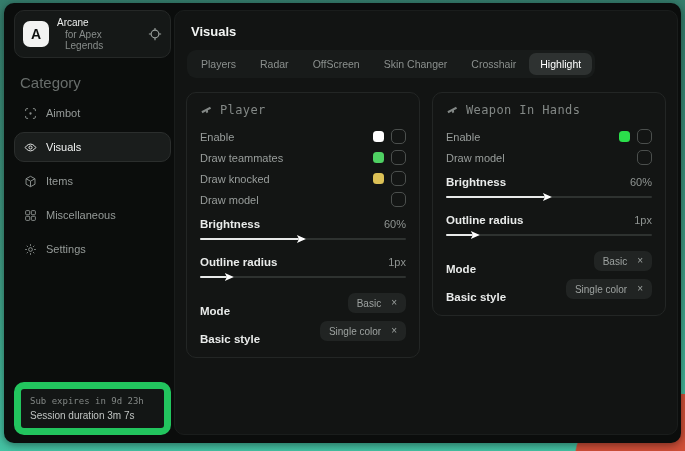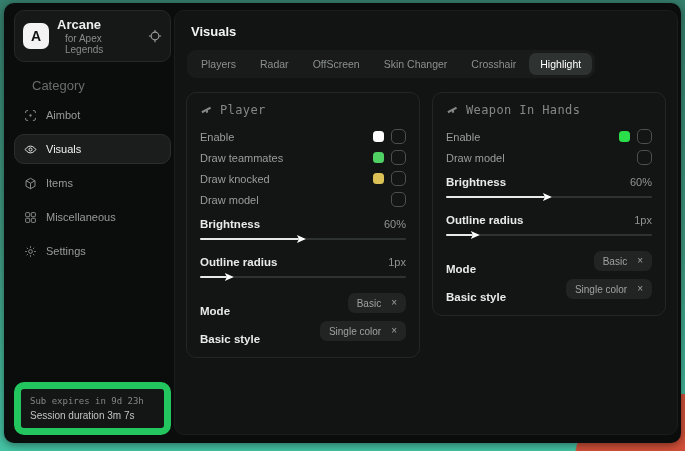--- a/index.html
+++ b/index.html
@@ -25,24 +25,24 @@
   .side-header {
     border:1px solid #252827; background:#151817; border-radius:10px;
     padding:6px 8px; display:flex; align-items:center; gap:8px; flex:0 0 auto;
   }
   .logo {
     width:26px; height:26px; background:#f2f3f2; border-radius:7px;
     color:#101211; font-weight:bold; font-size:14px;
     display:grid; place-items:center; flex:0 0 auto;
   }
   .app-names { display:flex; flex-direction:column; gap:1px; }
-  .app-name { font-size:13px; font-weight:700; color:#eceeed; }
+  .app-name { font-size:10px; font-weight:400; color:#eceeed; }
   .app-sub  { font-size:10px; color:#878c8a;padding-left:8px; }
   .target-btn { margin-left:auto; color:#9aa09d; display:flex; cursor:pointer; }
-  .category { margin:16px 18px 5px; font-size:13px; color:#686d6b; }
+  .category { margin:16px 6px 5px; font-size:15px; color:#686d6b; }
   .side-item {
     display:flex; align-items:center; gap:9px; height:30px; margin:2px 0;
     padding:0 9px; border-radius:10px; border:1px solid transparent;
     color:#969b99; font-size:11px; cursor:pointer;
   }
   .side-item .icn { display:flex; color:#8a8f8d; }
   .side-item.active { background:#1a1d1c; border-color:#2b2e2d; color:#f0f2f1; }
   .side-item.active .icn { color:#e8eae9; }
   .side-footer {
     margin-top:auto; border:7px solid #22c55e; background:#131615;

